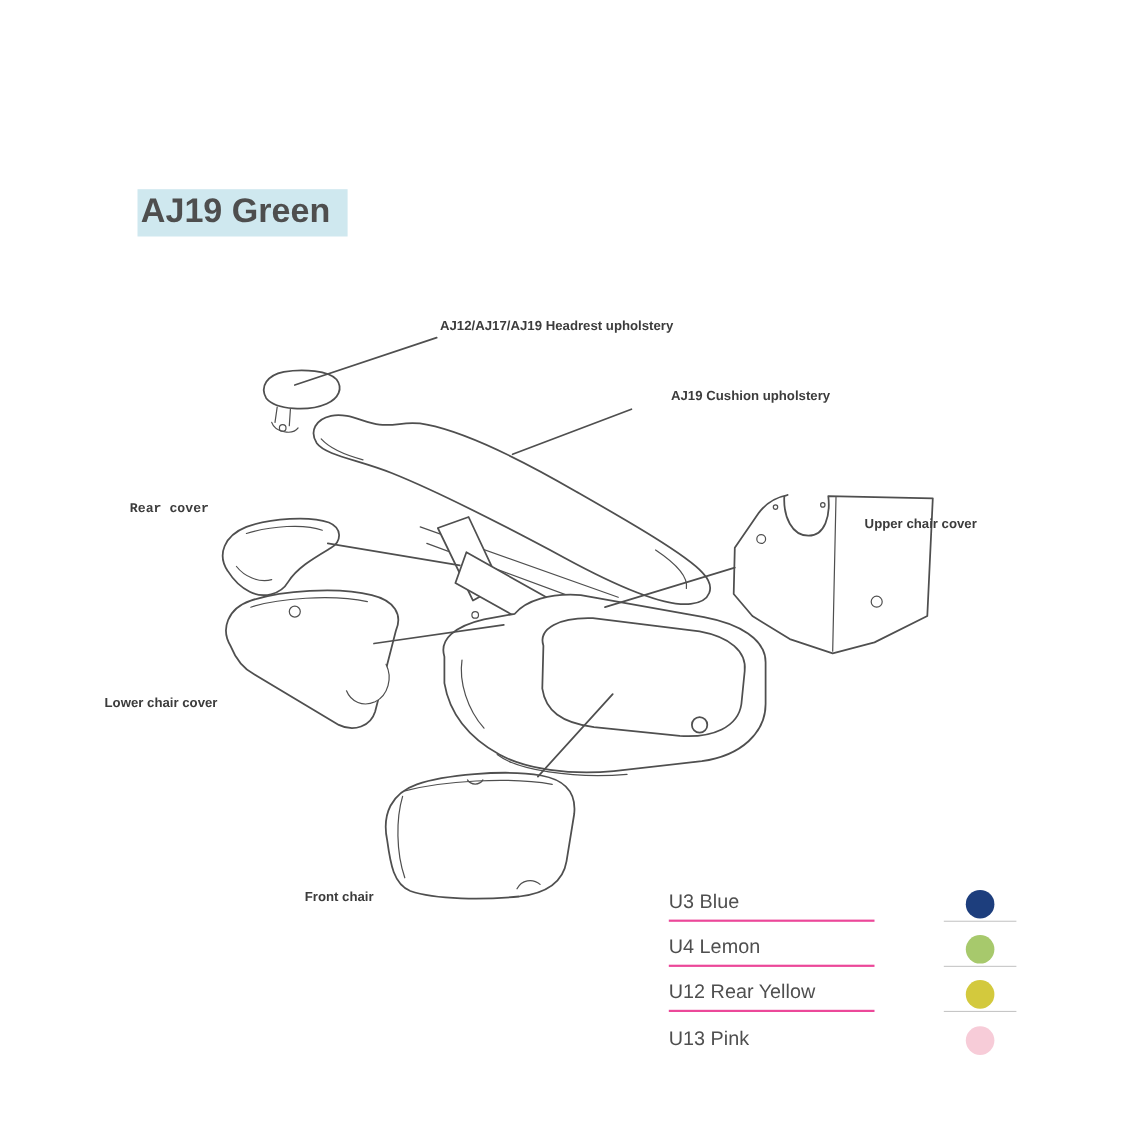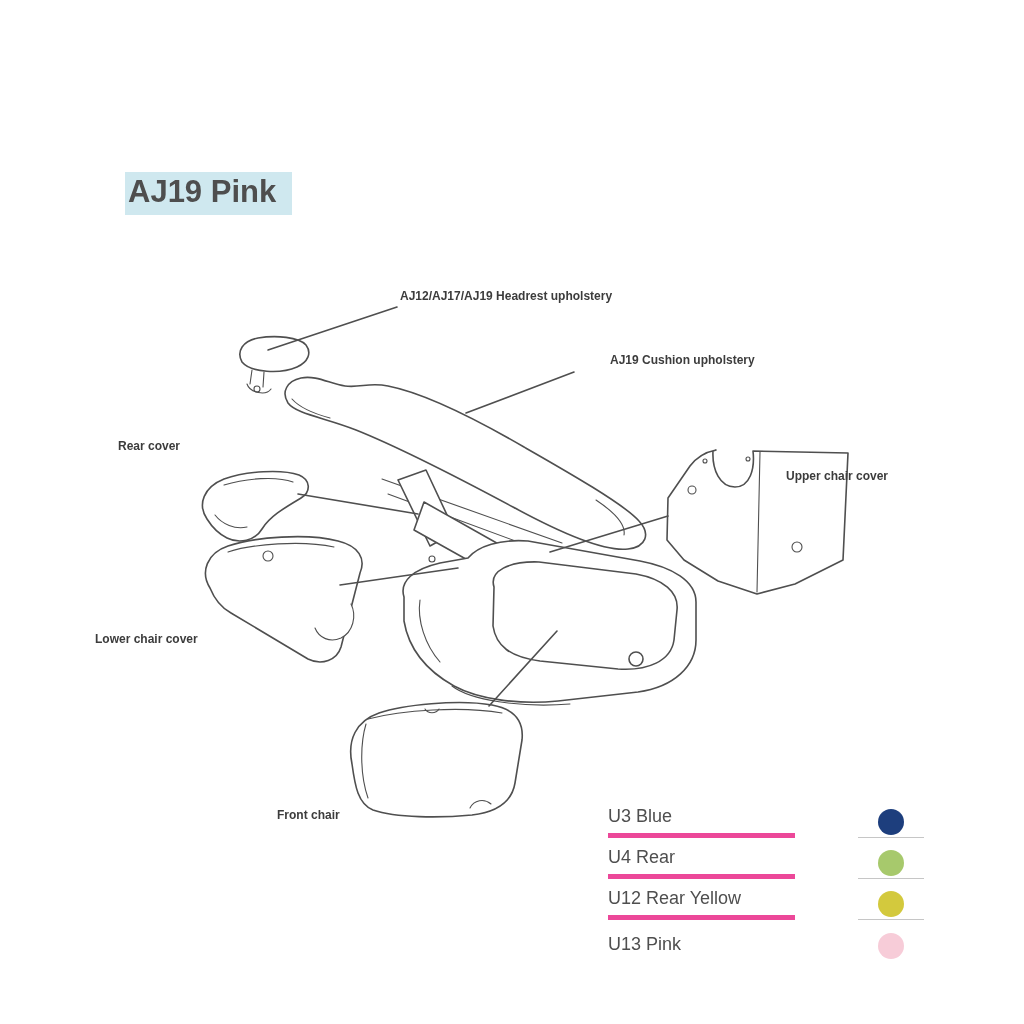--- a/index.html
+++ b/index.html
@@ -16,30 +16,30 @@
   .page-title{
     position:absolute;left:125px;top:174px;margin:0;
     font-size:31px;font-weight:700;color:#4e4e4e;letter-spacing:0px;
   }
   .page-title .hl{padding:2px 16px 6px 3px;}
   .part-label{
     position:absolute;font-size:12px;font-weight:700;color:#3c3c3c;white-space:nowrap;
   }
   .lbl-headrest{left:400px;top:289px;}
   .lbl-cushion{left:610px;top:353px;}
-  .lbl-rear{left:118px;top:439px;}
+  .lbl-rear{left:118px;top:455px;font-family:Liberation Mono, monospace;}
   .lbl-upper{left:786px;top:445px;margin-top:24px;}
   .lbl-lower{left:95px;top:632px;}
   .lbl-front{left:277px;top:808px;}
   .legend{position:absolute;left:608px;top:797px;width:340px;}
   .legend-row{display:flex;align-items:flex-end;height:41px;}
   .legend-label{
     width:187px;font-size:18px;color:#4f4f4f;padding-bottom:6px;
   }
-  .legend-row.ruled .legend-label{border-bottom:5px solid #ec4899;}
+  .legend-row.ruled .legend-label{border-bottom:2px solid #ec4899;}
   .legend-spacer{width:63px;}
   .legend-swatch-cell{
     width:66px;display:flex;justify-content:center;align-items:flex-end;
     height:100%;padding-bottom:2px;box-sizing:border-box;
   }
   .legend-row.ruled .legend-swatch-cell{border-bottom:1px solid #c6c6c6;}
   .swatch{width:26px;height:26px;border-radius:50%;display:block;}
 </style>
 </head>
 <body>
@@ -113,42 +113,42 @@
       <line x1="397" y1="307" x2="268" y2="350"></line>
       <line x1="574" y1="372" x2="466" y2="413"></line>
       <line x1="298" y1="494" x2="418" y2="514"></line>
       <line x1="340" y1="585" x2="458" y2="568"></line>
       <line x1="668" y1="516" x2="550" y2="552"></line>
       <line x1="489" y1="706" x2="557" y2="631"></line>
     </g>
   </svg>
 
   <h1 class="page-title">
-    <span class="hl" style="background-color: rgb(207, 232, 239);">AJ19 Pink</span>
+    <span class="hl" style="background-color: rgb(207, 232, 239);">AJ19 Green</span>
   </h1>
 
   <div class="part-label lbl-headrest">AJ12/AJ17/AJ19 Headrest upholstery</div>
   <div class="part-label lbl-cushion">AJ19 Cushion upholstery</div>
   <div class="part-label lbl-rear">Rear cover</div>
   <div class="part-label lbl-upper">Upper chair cover</div>
   <div class="part-label lbl-lower">Lower chair cover</div>
   <div class="part-label lbl-front">Front chair</div>
 
   <div class="legend">
 
     <div class="legend-row ruled">
       <div class="legend-label">U3 Blue</div>
       <div class="legend-spacer"></div>
       <div class="legend-swatch-cell">
         <span class="swatch" style="background-color: rgb(29, 62, 125);"></span>
       </div>
     </div>
 
     <div class="legend-row ruled">
-      <div class="legend-label">U4 Rear</div>
+      <div class="legend-label">U4 Lemon</div>
       <div class="legend-spacer"></div>
       <div class="legend-swatch-cell">
         <span class="swatch" style="background-color: rgb(167, 201, 108);"></span>
       </div>
     </div>
 
     <div class="legend-row ruled">
       <div class="legend-label">U12 Rear Yellow</div>
       <div class="legend-spacer"></div>
       <div class="legend-swatch-cell">

